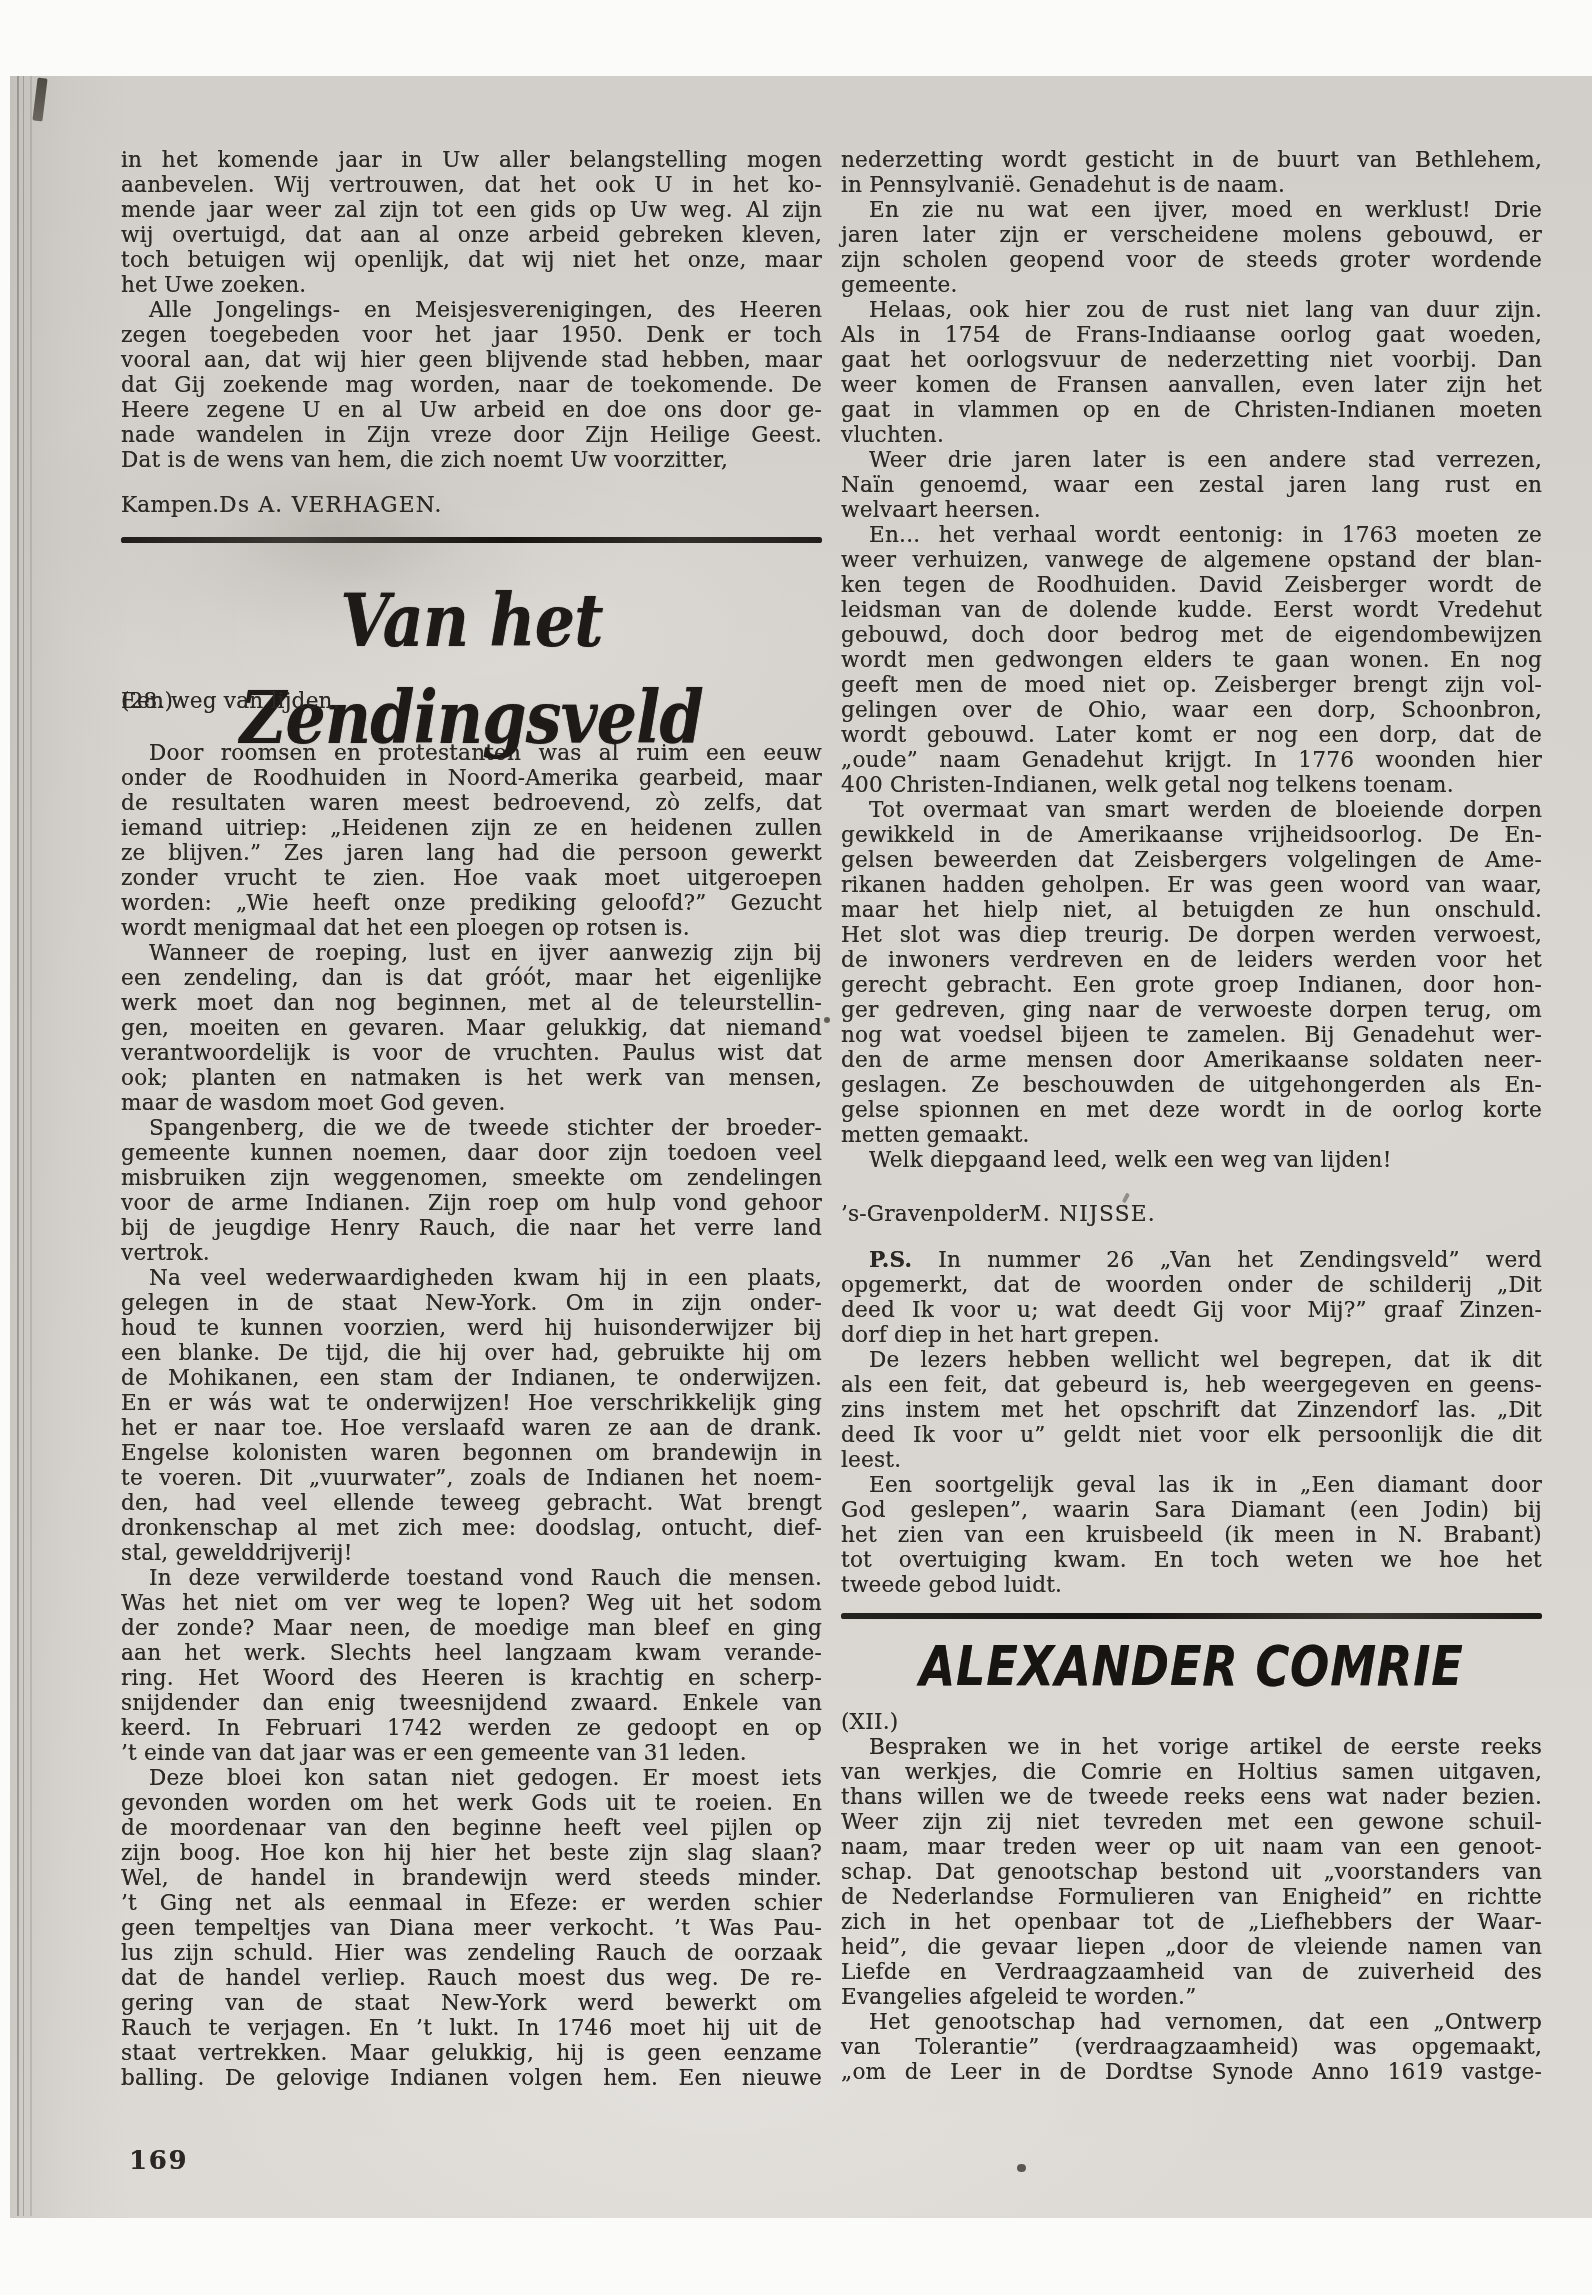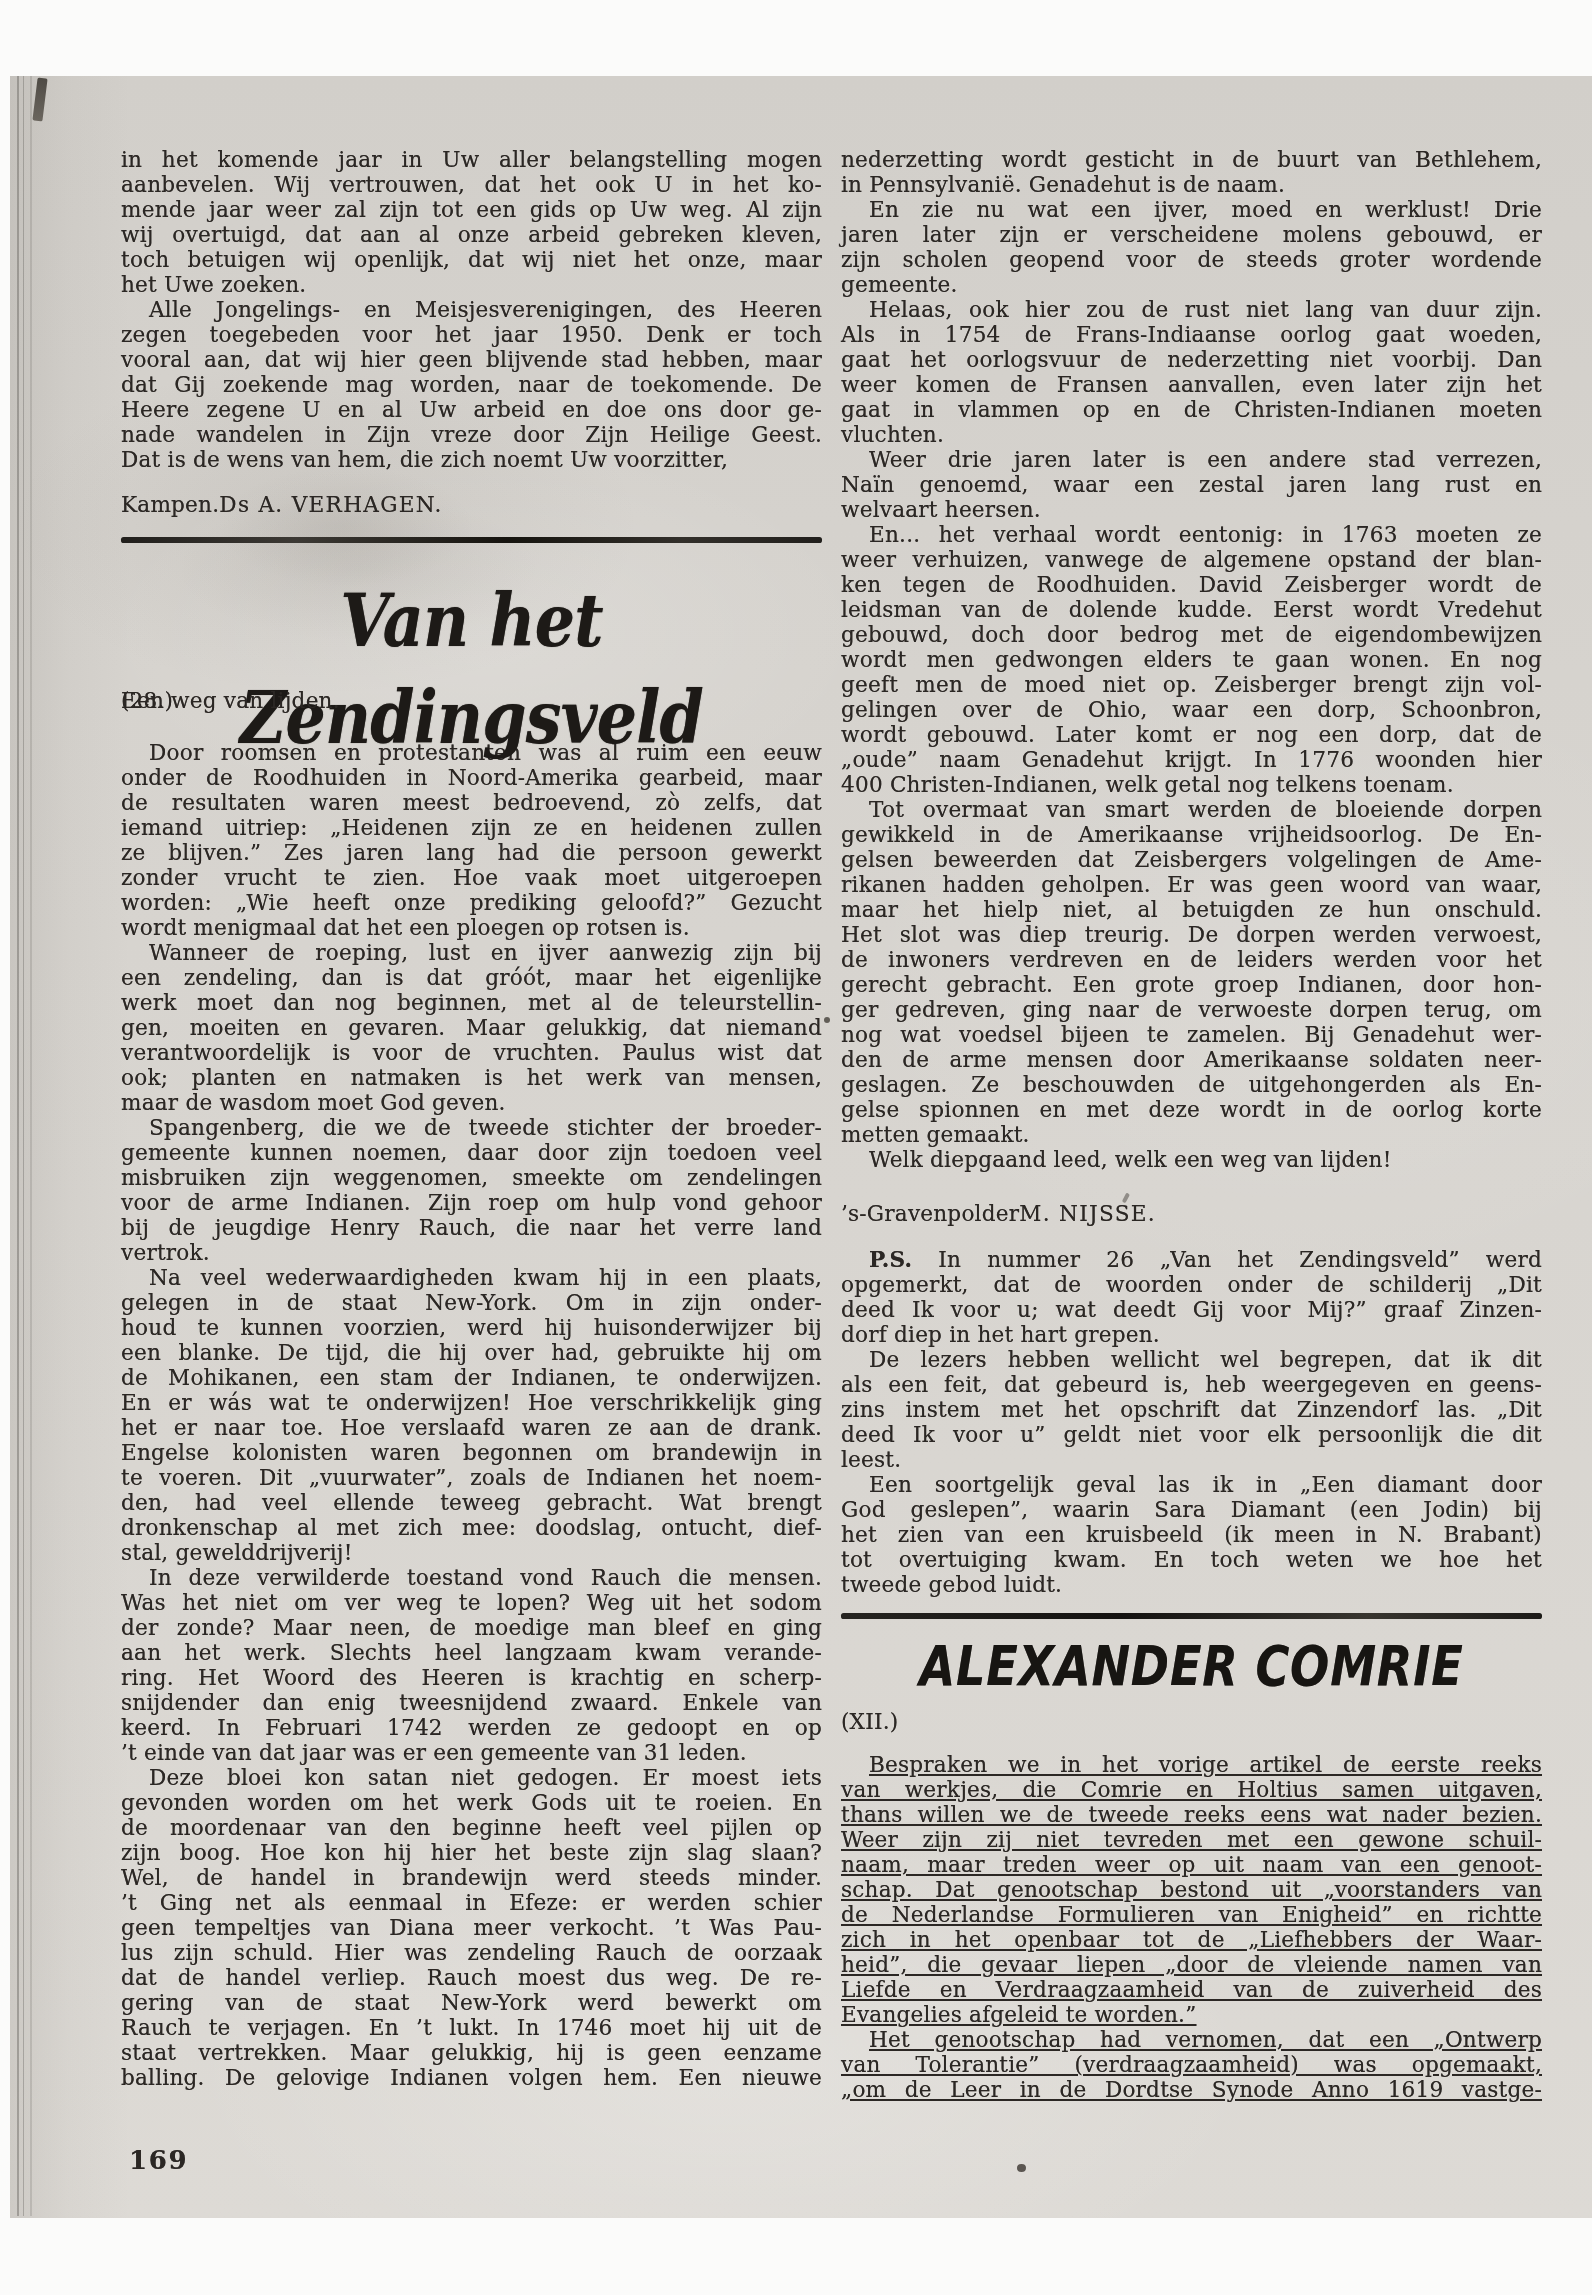--- a/index.html
+++ b/index.html
@@ -63,21 +63,21 @@
   .subtitle{display:block;text-align:left;font-weight:normal;}
   .body-block{margin-top:27px;}
   .col-right .ps-block{margin-top:21px;}
   .sans-title{
     margin:14px 0 0 0;height:66px;line-height:66px;text-align:center;
     font-family:"DejaVu Sans","Liberation Sans",sans-serif;
     font-style:italic;font-weight:bold;font-size:55px;letter-spacing:0.9px;
     color:#17151२;color:#171512;transform:scaleX(0.84);transform-origin:center;
   }
   .issue2{margin-top:10.4px;height:25px;line-height:25px;}
-  .body-block2{margin-top:18px;text-decoration:underline;}
+  .body-block2{margin-top:0;}
   .pagenum{
     position:absolute;left:129px;top:2145px;
     font-weight:bold;font-size:26px;color:#2b2724;letter-spacing:1.7px;
     text-shadow:0 0 0.4px rgba(43,39,36,0.7);
   }
   .speck{position:absolute;background:#3a352f;border-radius:50%;}
   .speck1{left:824px;top:1017px;width:6px;height:6px;opacity:.75;}
   .speck2{left:1017px;top:2164px;width:8.6px;height:7.8px;opacity:.8;}
   .speck3{left:1124px;top:1193px;width:4.3px;height:9.5px;transform:rotate(28deg);opacity:.45;border-radius:1.7px;}
   .smudge{position:absolute;border-radius:50%;pointer-events:none;}

